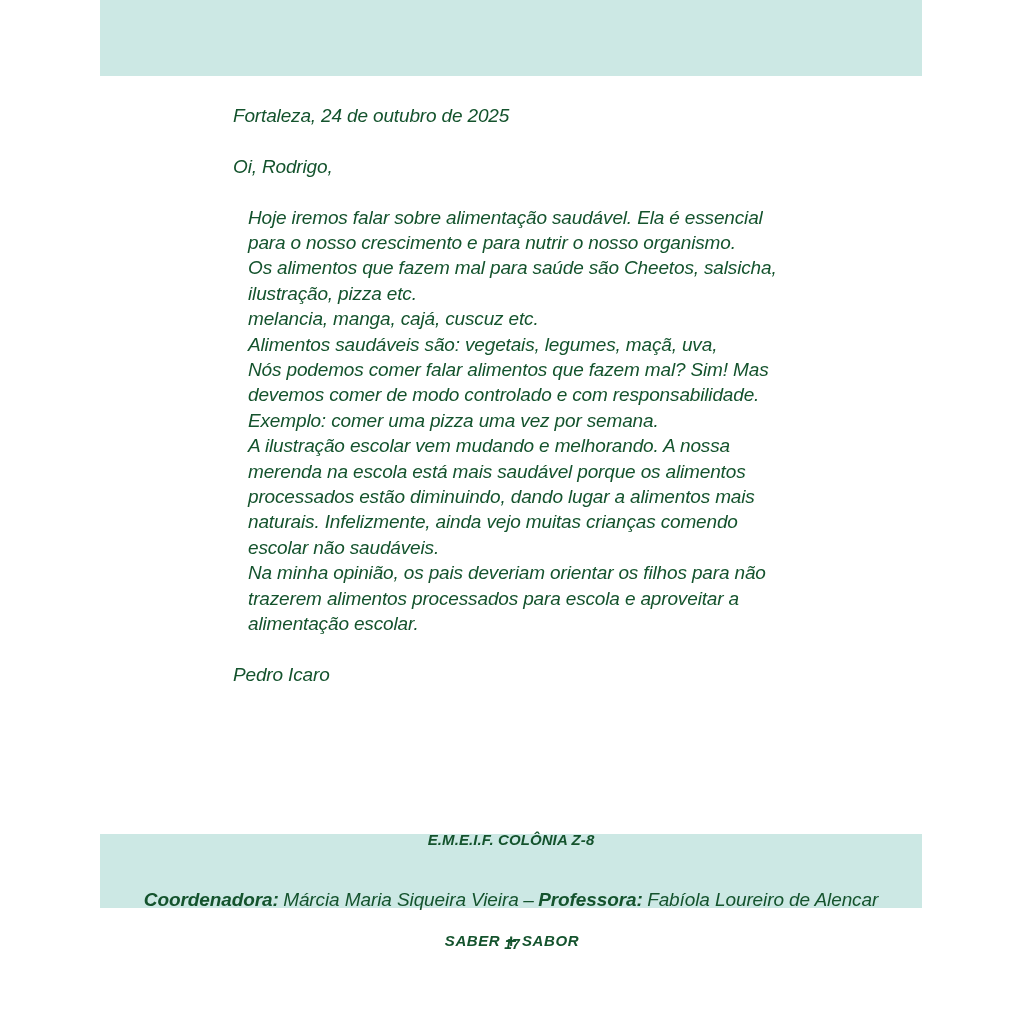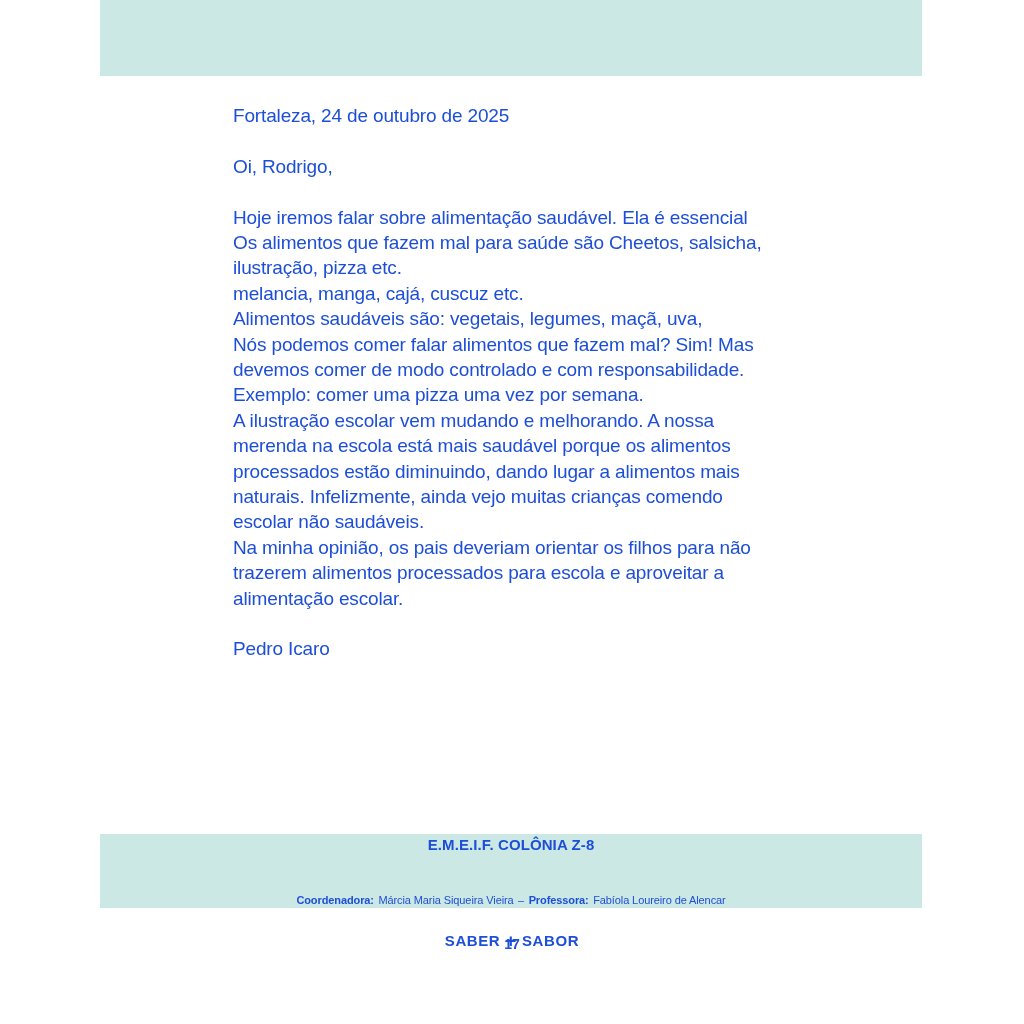--- a/index.html
+++ b/index.html
@@ -7,21 +7,22 @@
     padding: 0;
     background: #ffffff;
   }
   .page {
     position: relative;
     width: 1024px;
     height: 1024px;
     background: #ffffff;
     overflow: hidden;
     font-family: "Liberation Sans", sans-serif;
-    color: #1d4ed8;
+    color: #14532d;
+    font-style: italic;
   }
   .band {
     position: absolute;
     left: 100px;
     width: 822px;
     background: #cce8e4;
   }
   .band-top { top: 0; height: 76px; }
   .band-bottom { top: 834px; height: 74px; }
 
@@ -29,21 +30,21 @@
     position: absolute;
     left: 233px;
     top: 103px;
     width: 575px;
     font-size: 19px;
     line-height: 25.4px;
     letter-spacing: -0.15px;
   }
   .letter-date { margin: 0 0 25.4px 0; }
   .letter-salutation { margin: 0 0 25.4px 0; }
-  .letter-body { margin: 0; }
+  .letter-body { margin: 15px; }
   .letter-signature { margin: 25.4px 0 0 0; }
 
   .footer-content {
     position: absolute;
     left: 100px;
     top: 834px;
     width: 822px;
     height: 74px;
     display: flex;
     flex-direction: column;
@@ -51,21 +52,21 @@
     align-items: center;
     gap: 19px;
     text-align: center;
   }
   .footer-title {
     font-size: 15px;
     font-weight: bold;
     letter-spacing: 0.1px;
   }
   .footer-line {
-    font-size: 11px;
+    font-size: 19px;
     display: flex;
     gap: 4.5px;
     justify-content: center;
     letter-spacing: -0.1px;
     margin-top: 22px;
   }
   .footer-line .lbl { font-weight: bold; }
 
   .page-number {
     position: absolute;
@@ -98,20 +99,21 @@
 
 <div class="page">
 
   <div class="band band-top"></div>
 
   <div class="letter">
     <p class="letter-date">Fortaleza, 24 de outubro de 2025</p>
     <p class="letter-salutation">Oi, Rodrigo,</p>
     <div class="letter-body">
       <div>Hoje iremos falar sobre alimentação saudável. Ela é essencial</div>
+      <div>para o nosso crescimento e para nutrir o nosso organismo.</div>
       <div>Os alimentos que fazem mal para saúde são Cheetos, salsicha,</div>
       <div>ilustração, pizza etc.</div>
       <div>melancia, manga, cajá, cuscuz etc.</div>
       <div>Alimentos saudáveis são: vegetais, legumes, maçã, uva,</div>
       <div>Nós podemos comer falar alimentos que fazem mal? Sim! Mas</div>
       <div>devemos comer de modo controlado e com responsabilidade.</div>
       <div>Exemplo: comer uma pizza uma vez por semana.</div>
       <div>A ilustração escolar vem mudando e melhorando. A nossa</div>
       <div>merenda na escola está mais saudável porque os alimentos</div>
       <div>processados estão diminuindo, dando lugar a alimentos mais</div>

